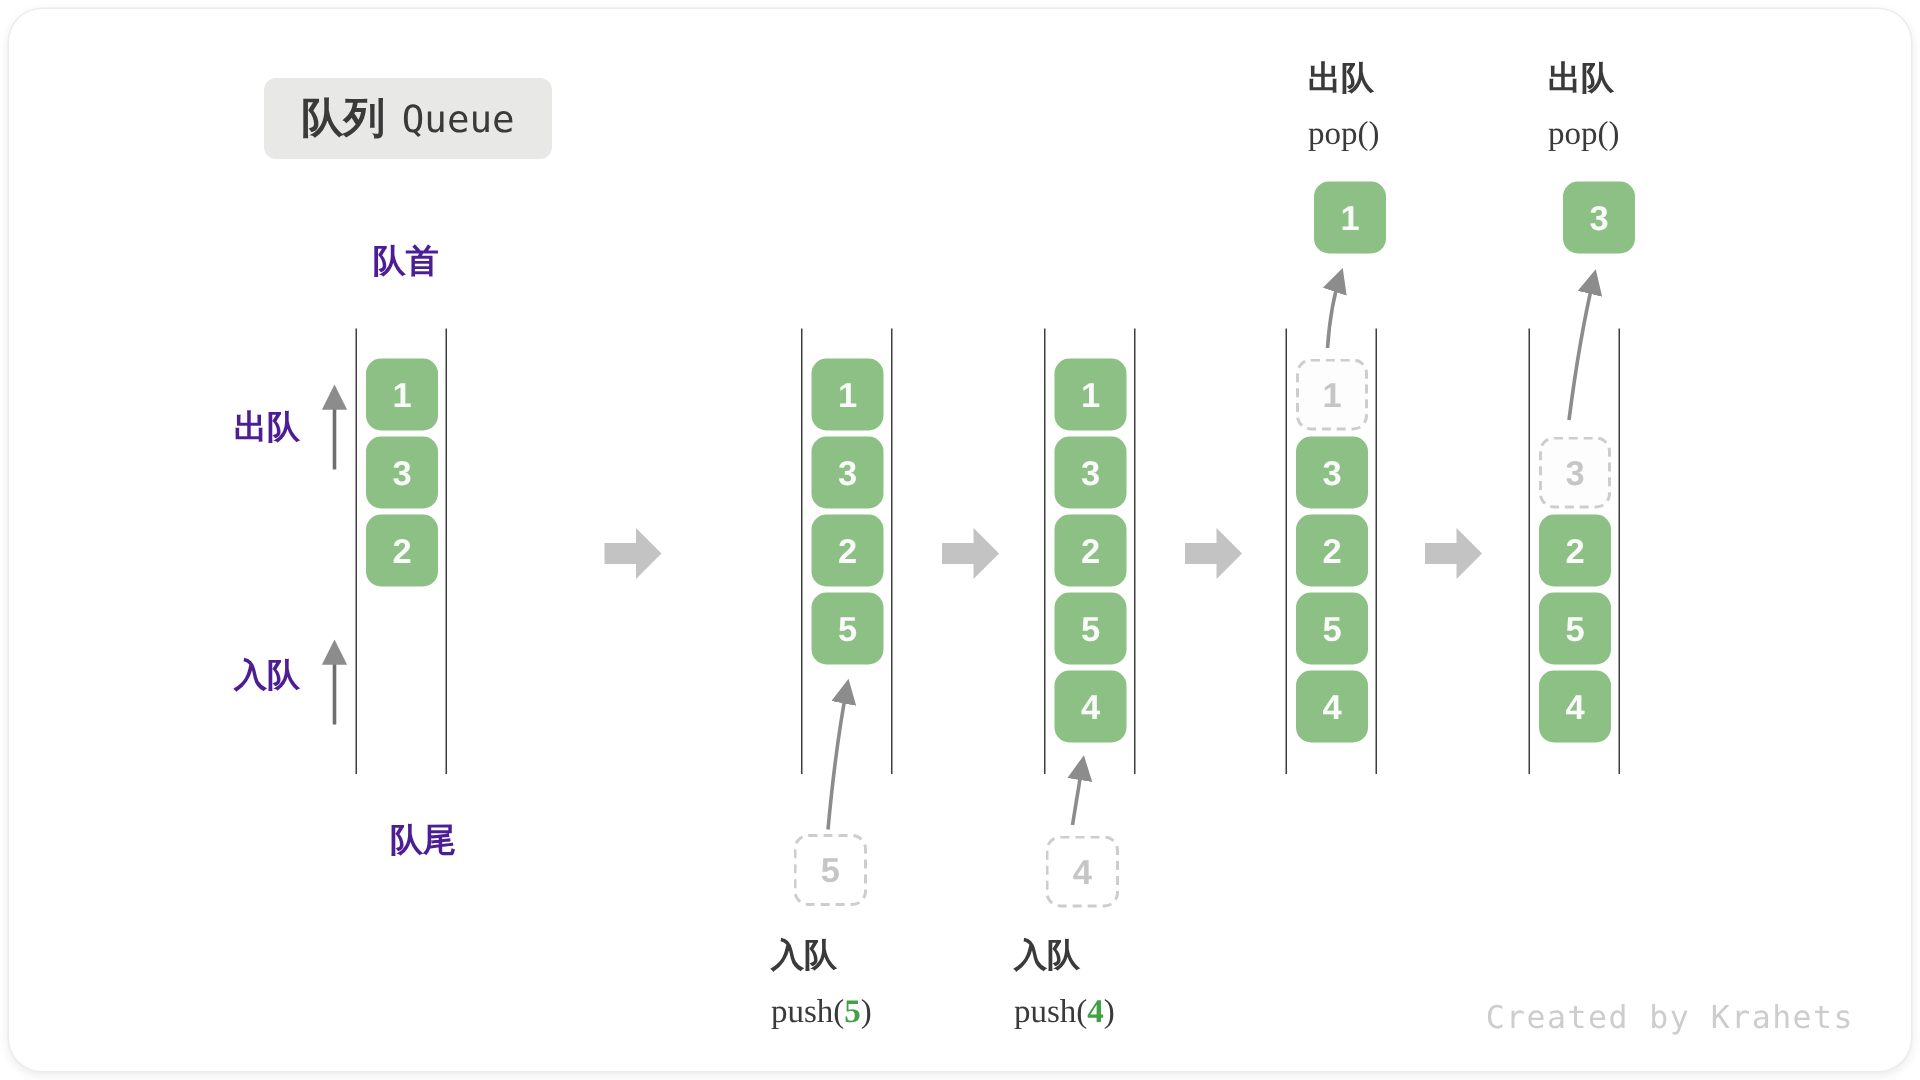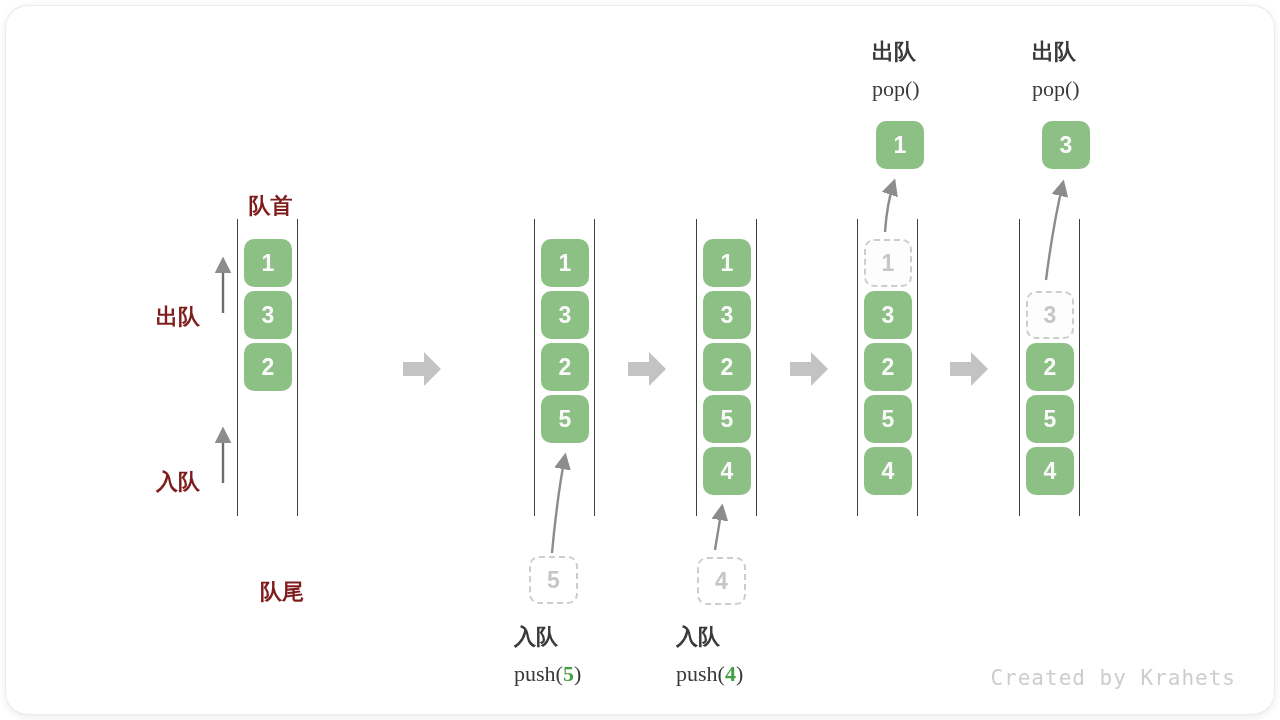--- a/index.html
+++ b/index.html
@@ -9,21 +9,21 @@
   #card { position:absolute; left:6px; top:6px; width:1268px; height:708px;
           background:#fff; border-radius:22px;
           box-shadow:0 0 0 1px #ececec, 0 2px 8px rgba(0,0,0,.10); }
 
   .badge { position:absolute; left:170px; top:46px; width:192px; height:54px;
            background:#e8e8e7; border-radius:8px;
            display:flex; align-items:center; justify-content:center; gap:11px; }
   .badge-zh { font-size:28px; font-weight:bold; color:#3a3a3a; }
   .badge-en { font-family:"DejaVu Sans Mono","Liberation Mono",monospace; font-size:25px; color:#3a3a3a; }
 
-  .zh-label { position:absolute; font-size:22px; font-weight:bold; color:#7f1d1d; white-space:nowrap;margin-top:32px; }
+  .zh-label { position:absolute; font-size:22px; font-weight:bold; color:#4c1d95; white-space:nowrap; }
 
   .channel { position:absolute; top:213px; height:297px; width:61px;
              border-left:1.5px solid #3f3f3f; border-right:1.5px solid #3f3f3f; }
   .cell { position:absolute; left:6px; width:48px; height:48px; border-radius:10px;
           background:#8cc084; color:#fafafa; font-size:23px; font-weight:bold;
           display:flex; align-items:center; justify-content:center; }
   .ghost { background:#fdfdfd; border:2.5px dashed #cdcdcd; color:#c6c6c6; }
   .r1{top:20px}.r2{top:72px}.r3{top:124px}.r4{top:176px}.r5{top:228px}
 
   .pending { position:absolute; width:49px; height:48px; border-radius:10px;
@@ -42,20 +42,24 @@
                font-family:"DejaVu Sans Mono","Liberation Mono",monospace;
                font-size:21px; color:#cdcdcd; letter-spacing:1px; }
 
   svg.overlay { position:absolute; left:0; top:0; width:1280px; height:720px; pointer-events:none; }
 </style>
 </head>
 <body>
 
 <div id="card">
 
+  <div class="badge">
+    <span class="badge-zh">队列</span>
+    <span class="badge-en">Queue</span>
+  </div>
 
   <div class="zh-label" style="left:231px; top:153px; width:67px; text-align:center;">队首</div>
   <div class="zh-label" style="left:231px; top:539px; width:67px; text-align:right;font-family:Liberation Serif, serif;">队尾</div>
 
   <div class="zh-label" style="left:150px; top:264px;">出队</div>
   <div class="zh-label" style="left:150px; top:429px;">入队</div>
 
   <div class="channel" style="left:231px;">
     <div class="cell r1">1</div>
     <div class="cell r2">3</div>

